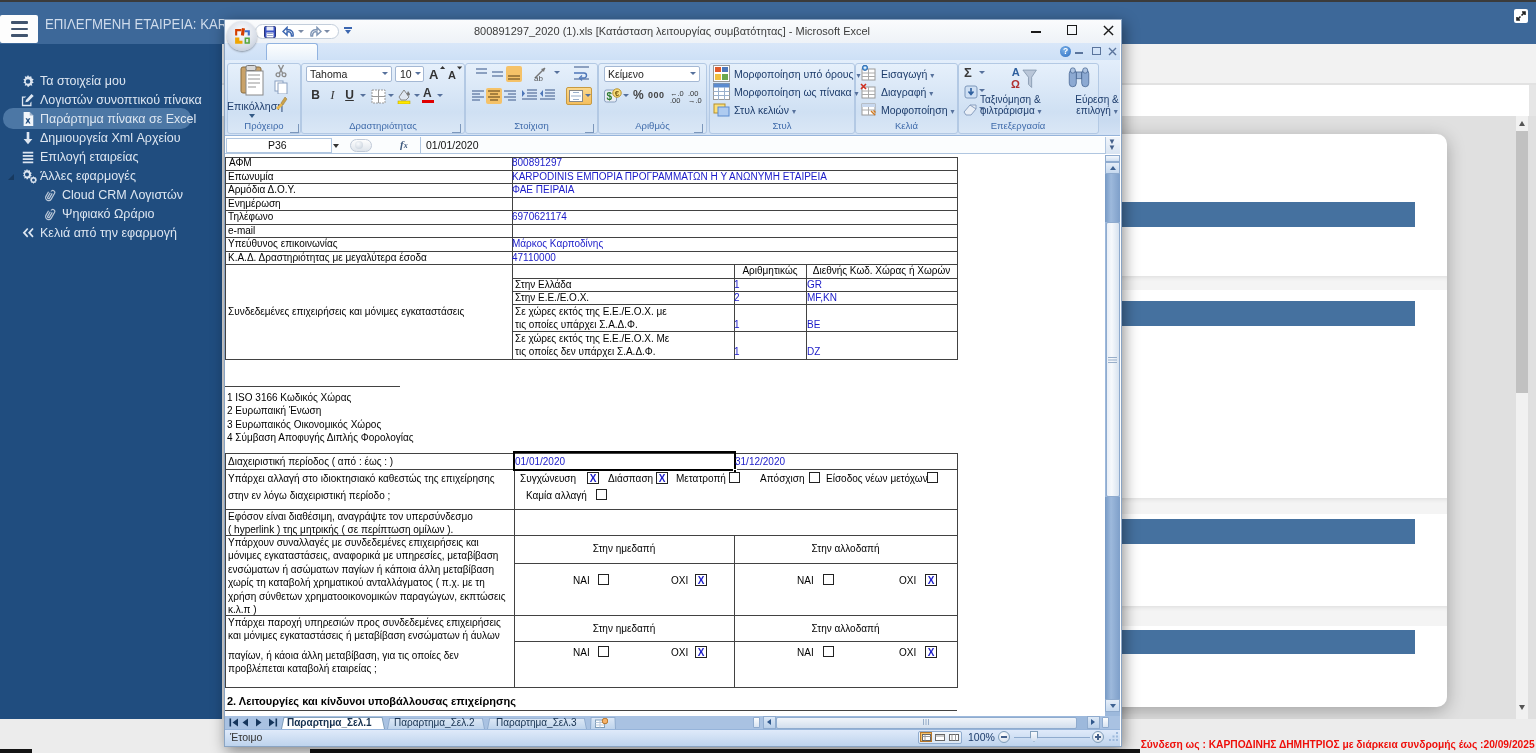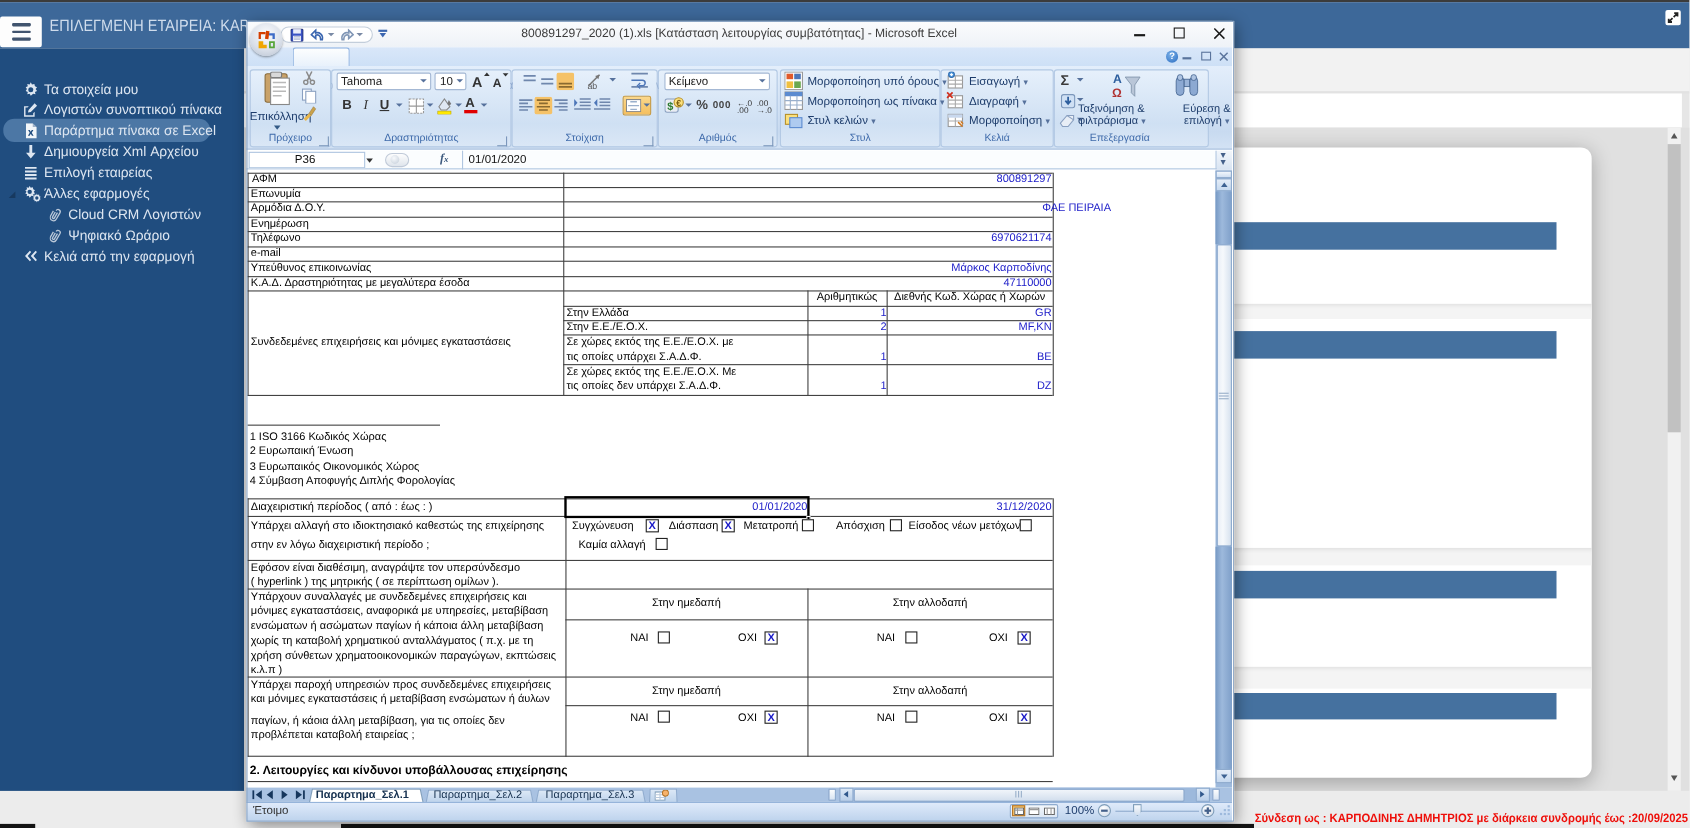--- a/index.html
+++ b/index.html
@@ -42,21 +42,21 @@
 #xl-title { left:0; top:0; width:896px; height:24px; background:linear-gradient(#fbfcfd,#eef2f7); }
 #xl-tabs { left:0; top:24px; width:896px; height:17px; background:linear-gradient(#d9e7f9,#cde0f6); }
 #xl-ribbon { left:0; top:41px; width:896px; height:76px; background:linear-gradient(#e3eefb,#c8daf0 80%,#d3e2f4); border-bottom:1px solid #96b4da; }
 #xl-fbar { left:0; top:118px; width:896px; height:17px; background:#fbfdfe; border-bottom:1px solid #b0c6e0; }
 #xl-grid { left:0; top:136px; width:881px; height:561px; background:#fff; overflow:hidden; }
 #xl-vsb { left:881px; top:136px; width:15px; height:561px; background:#9db9dc; }
 #xl-tabbar { left:0; top:697px; width:896px; height:13px; background:#a9c2e2; }
 #xl-status { left:0; top:710px; width:896px; height:18px; background:linear-gradient(#dfeafa,#bcd2ec); border-top:1px solid #96b4da; }
 .tl { position:absolute; background:#424242; } 
 .ct { position:absolute; font-size:10px; color:#000; white-space:nowrap; } 
-.cv { position:absolute; font-size:10px; color:#1a1ac8; white-space:nowrap; text-align:right; } 
+.cv { position:absolute; font-size:10px; color:#1a1ac8; white-space:nowrap; text-align:left; } 
 .cb { position:absolute; width:11px; height:11px; border:1px solid #222; background:#fff; } 
 .cbx { position:absolute; width:12px; height:12px; border:1px solid #222; background:#fff; color:#1a1ac8; font-weight:bold; font-size:10px; text-align:center; line-height:12px; }
 .rgl { position:absolute; font-size:9.5px; color:#3e6aaa; text-align:center; } 
 .rbt { position:absolute; font-size:10.5px; color:#1d3c6b; white-space:nowrap; } 
 .tabt { position:absolute; font-size:11px; color:#15428b; white-space:nowrap;margin-top:26px; }
 .grp { position:absolute; top:44px; height:71px; border:1px solid #b3c9e4; border-radius:3px; background:linear-gradient(#e6f0fb,#cfe0f3 70%,#dae7f6); }
 .dll { position:absolute; top:105px; width:9px; height:9px; border-right:1px solid #7c97bb; border-bottom:1px solid #7c97bb; }
 .inpt { position:absolute; height:16px; background:#fff; border:1px solid #a4b8d4; border-radius:2px; }
 .darr { position:absolute; width:0; height:0; border-left:3px solid transparent; border-right:3px solid transparent; border-top:3.5px solid #56719c; }
 .sarr { font-size:8px; color:#56719c; }
@@ -444,22 +444,23 @@
     <div class="tl" style="left:1px;top:204px;width:731.5px;height:1.2px"></div>
     <div class="tl" style="left:0.5px;top:1.5px;width:1.2px;height:203.5px"></div>
     <div class="tl" style="left:287.5px;top:1.5px;width:1.2px;height:203.5px"></div>
     <div class="tl" style="left:509.5px;top:109px;width:1.2px;height:96px"></div>
     <div class="tl" style="left:582px;top:109px;width:1.2px;height:96px"></div>
     <div class="tl" style="left:732.5px;top:1.5px;width:1.2px;height:203.5px"></div>
 
     <div class="ct" style="left:5px;top:2px;height:12.5px;line-height:12.5px">ΑΦΜ</div>
     <div class="cv" style="left:288px;top:2px;width:444px;height:12.5px;line-height:12.5px">800891297</div>
     <div class="ct" style="left:4px;top:14.5px;height:13.5px;line-height:13.5px">Επωνυμία</div>
+    <div class="cv" style="left:288px;top:14.5px;width:444px;height:13.5px;line-height:13.5px">KARPODINIS ΕΜΠΟΡΙΑ ΠΡΟΓΡΑΜΜΑΤΩΝ Η Υ ΑΝΩΝΥΜΗ ΕΤΑΙΡΕΙΑ</div>
     <div class="ct" style="left:4px;top:28px;height:13.5px;line-height:13.5px">Αρμόδια Δ.Ο.Υ.</div>
-    <div class="cv" style="left:298px;top:28px;width:488px;height:13.5px;line-height:13.5px">ΦΑΕ ΠΕΙΡΑΙΑ</div>
+    <div class="cv" style="left:288px;top:28px;width:488px;height:13.5px;line-height:13.5px">ΦΑΕ ΠΕΙΡΑΙΑ</div>
     <div class="ct" style="left:4px;top:41.5px;height:13.5px;line-height:13.5px">Ενημέρωση</div>
     <div class="ct" style="left:4px;top:55px;height:13.5px;line-height:13.5px">Τηλέφωνο</div>
     <div class="cv" style="left:288px;top:55px;width:444px;height:13.5px;line-height:13.5px">6970621174</div>
     <div class="ct" style="left:4px;top:68.5px;height:13.5px;line-height:13.5px">e-mail</div>
     <div class="ct" style="left:4px;top:82px;height:13.5px;line-height:13.5px">Υπεύθυνος επικοινωνίας</div>
     <div class="cv" style="left:288px;top:82px;width:444px;height:13.5px;line-height:13.5px">Μάρκος Καρποδίνης</div>
     <div class="ct" style="left:4px;top:95.5px;height:13.5px;line-height:13.5px">Κ.Α.Δ. Δραστηριότητας με μεγαλύτερα έσοδα</div>
     <div class="cv" style="left:288px;top:95.5px;width:444px;height:13.5px;line-height:13.5px">47110000</div>
     <div class="ct" style="left:510px;top:109px;width:72px;height:13.5px;line-height:13.5px;text-align:center">Αριθμητικώς</div>
     <div class="ct" style="left:583px;top:109px;width:149px;height:13.5px;line-height:13.5px;text-align:center">Διεθνής Κωδ. Χώρας ή Χωρών</div>

